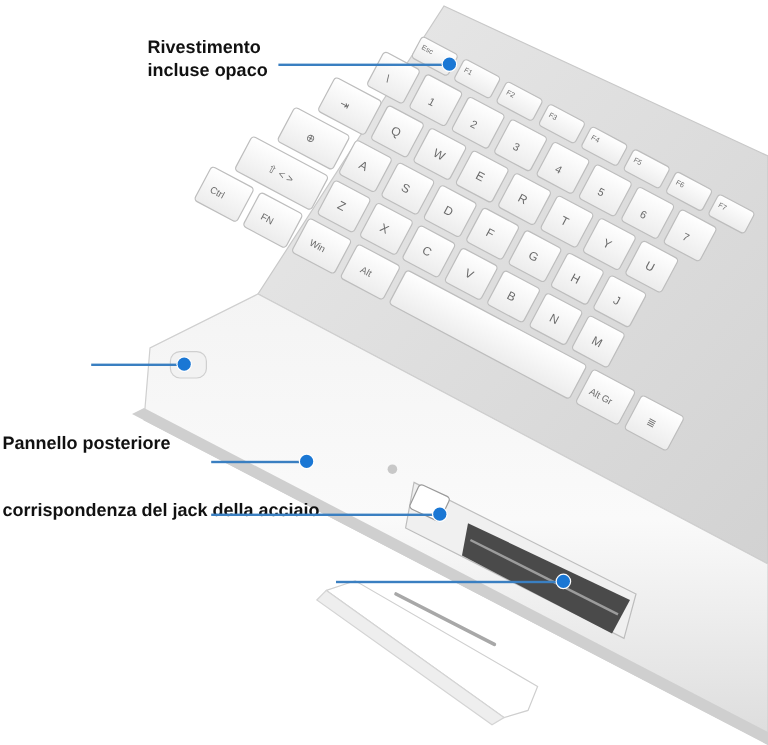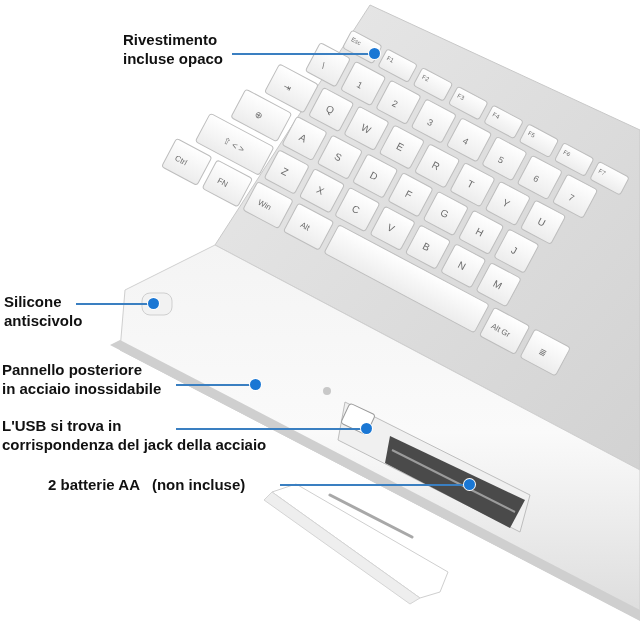--- a/index.html
+++ b/index.html
@@ -160,40 +160,31 @@
     <line x1="330" y1="495" x2="412" y2="537" stroke="#a8a8a8" stroke-width="3" stroke-linecap="round"></line>
   </svg>
 
   <div class="label" style="left:104px; top:30px;margin-left:19px;">
     <div>Rivestimento</div>
     <div>incluse opaco</div>
   </div>
   <div class="leader" style="left:232px; top:53px; width:140px;"></div>
   <div class="dot" style="left:369px; top:48px;"></div>
 
-  <div class="label" style="left:4px; top:292px;">
-    <div>Silicone</div>
-    <div>antiscivolo</div>
-  </div>
   <div class="leader" style="left:76px; top:303px; width:78px;"></div>
   <div class="dot" style="left:148px; top:298px;"></div>
 
   <div class="label" style="left:2px; top:360px;">
     <div>Pannello posteriore</div>
-    <div>in acciaio inossidabile</div>
   </div>
   <div class="leader" style="left:176px; top:384px; width:78px;"></div>
   <div class="dot" style="left:250px; top:379px;"></div>
 
   <div class="label" style="left:2px; top:416px;">
-    <div>L'USB si trova in</div>
     <div>corrispondenza del jack della acciaio</div>
   </div>
   <div class="leader" style="left:176px; top:428px; width:190px;"></div>
   <div class="dot" style="left:361px; top:423px;"></div>
 
-  <div class="label" style="left:48px; top:475px;">
-    <div style="white-space:pre;">2 batterie AA   (non incluse)</div>
-  </div>
   <div class="leader" style="left:280px; top:484px; width:190px;"></div>
   <div class="dot" style="left:464px; top:479px;"></div>
 
 </div>
 
 </body></html>

